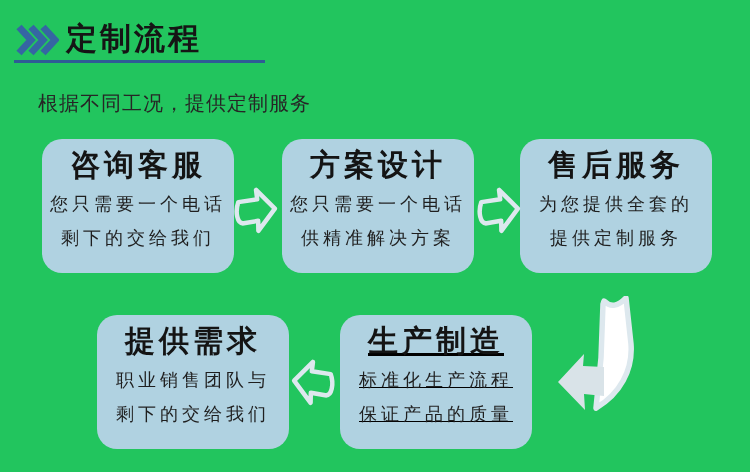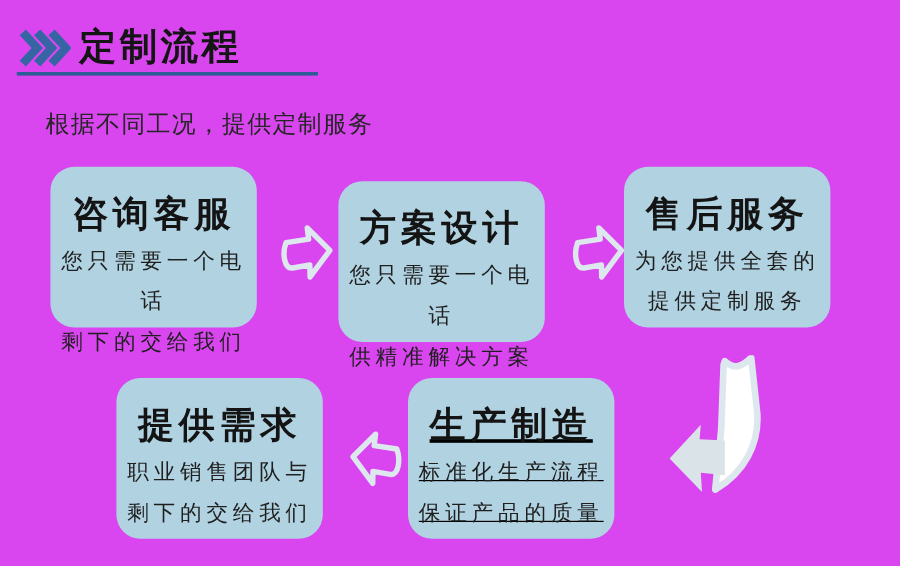--- a/index.html
+++ b/index.html
@@ -1,19 +1,19 @@
 <!DOCTYPE html>
 <html style="--chevron: #3566a3; --underline: #2e5c95; --box-fill: #b0d2e1; --arrow-outline: #dde8ee; --arrow-solid: #d9e3e8;"><head>
 <meta charset="utf-8">
 <style>
   html,body{margin:0;padding:0;background:#fff;}
   .stage{
     position:relative;
     width:750px;height:472px;
-    background:#d946ef;
+    background:#22c55e;
     overflow:hidden;
     font-family:"Liberation Sans", sans-serif;
   }
   
   .chevrons{position:absolute;left:15px;top:24px;}
   .chevrons polyline{fill:none;stroke:var(--chevron,#3566a3);stroke-width:7;stroke-linejoin:miter;}
   .page-title{
     position:absolute;left:66px;top:20px;
     font-size:31px;font-weight:bold;color:#151515;
     letter-spacing:3px;margin:0;line-height:38px;
@@ -22,38 +22,38 @@
     position:absolute;left:14px;top:60px;
     width:251px;height:3px;background:var(--underline,#2e5c95);
   }
   .subtitle{
     position:absolute;left:38px;top:90px;margin:0;
     font-size:20px;color:#262626;letter-spacing:1px;
   }
   
   .flow-box{
     position:absolute;
-    width:172px;height:134px;
+    width:192px;height:134px;
     background:var(--box-fill,#b0d2e1);
     border-radius:20px;
     text-align:center;
     box-sizing:border-box;
-    padding-top:18px;
+    padding-top:4px;
   }
   .box-title{
     font-size:30px;font-weight:bold;color:#141414;
     letter-spacing:4px;line-height:44px;
   }
   .box-line{
     font-family:"DejaVu Serif", serif;
     font-size:18px;color:#1f1f1f;
     letter-spacing:4px;line-height:34px;
   }
   #box1{left:42px;top:139px;}
-  #box2{left:282px;top:139px;margin-top:12px;}
+  #box2{left:282px;top:139px;}
   #box3{left:520px;top:139px;}
   #box4{left:97px;top:315px;}
   #box5{left:340px;top:315px;text-decoration:underline;}
   
   .arrow{position:absolute;}
   .arrow .outline{fill:none;stroke:var(--arrow-outline,#dde8ee);stroke-width:4.5;stroke-linejoin:round;}
   #arrow-1{left:232px;top:186px;transform:rotate(-4deg);}
   #arrow-2{left:475px;top:186px;transform:rotate(-4deg);}
   #arrow-3{left:291px;top:358px;transform:scaleX(-1) rotate(-4deg);}
   #arrow-curve{left:554px;top:296px;}

